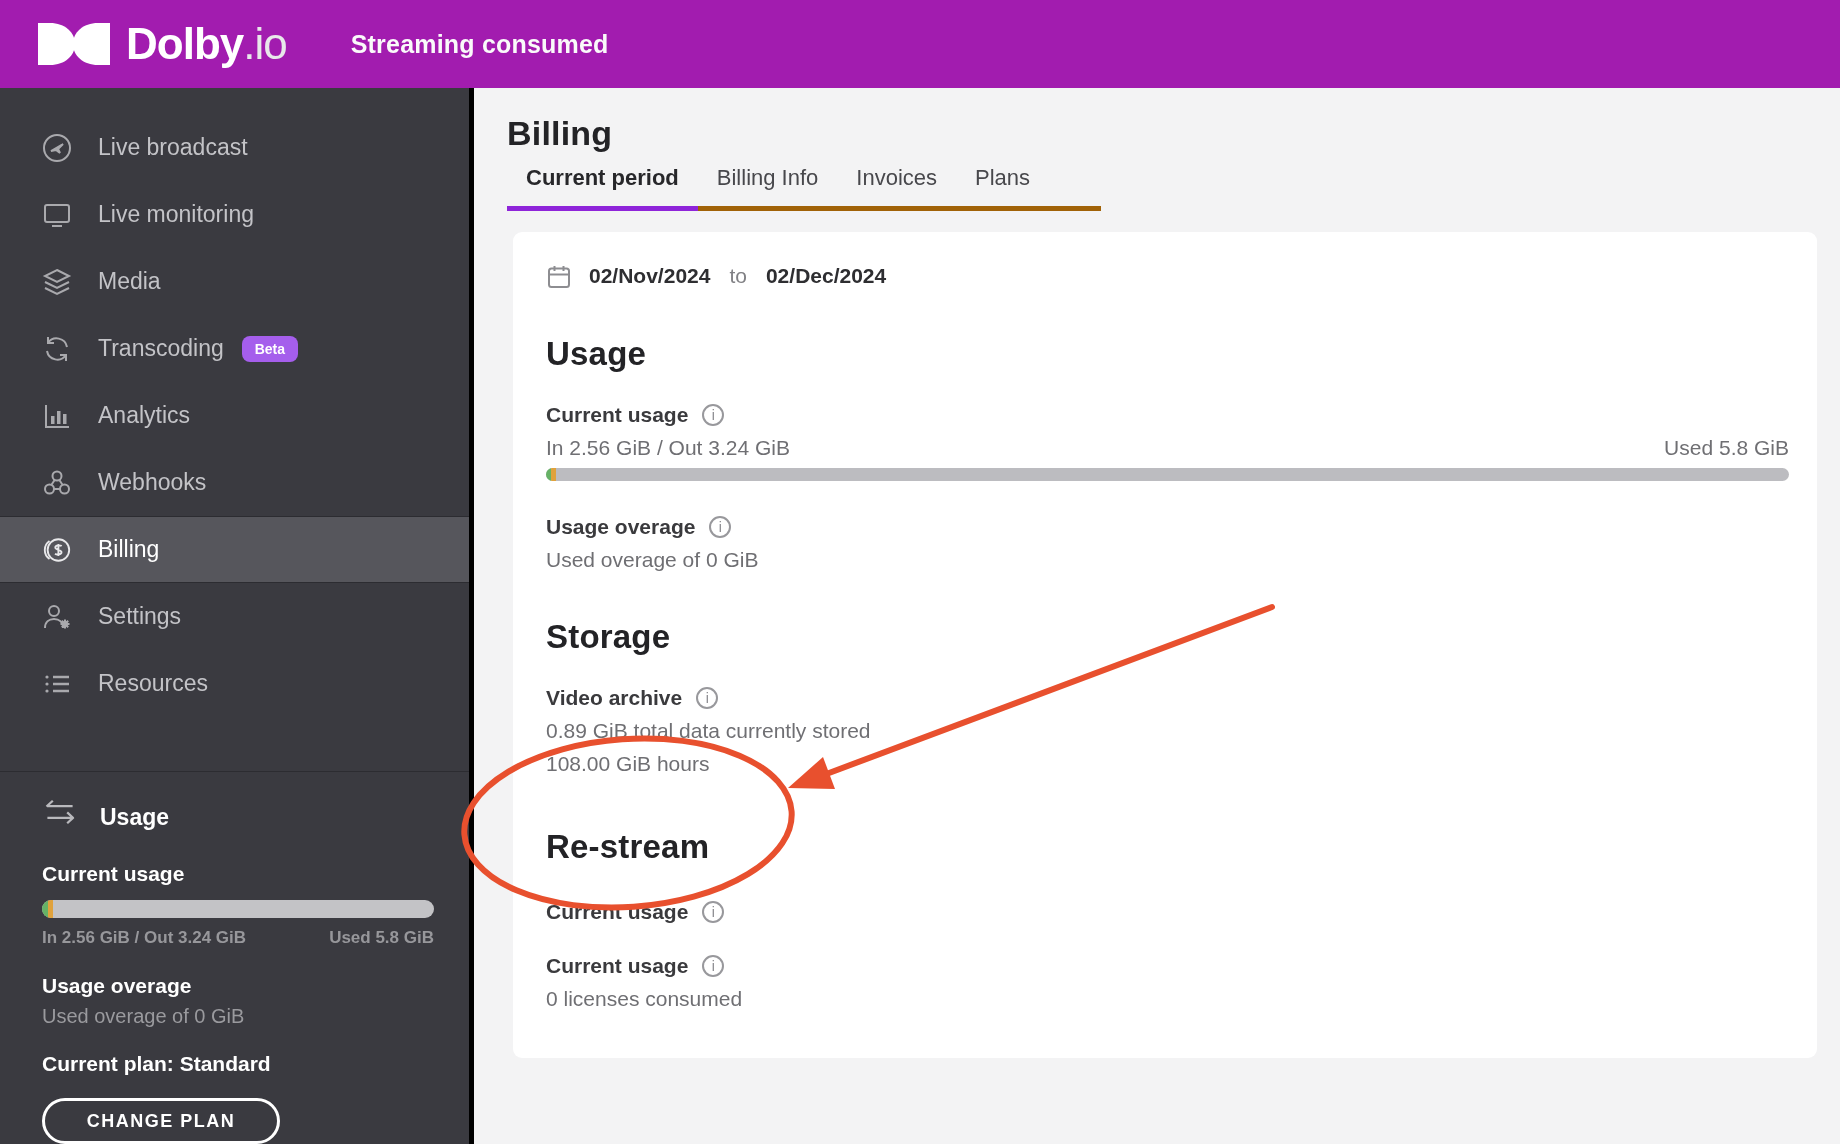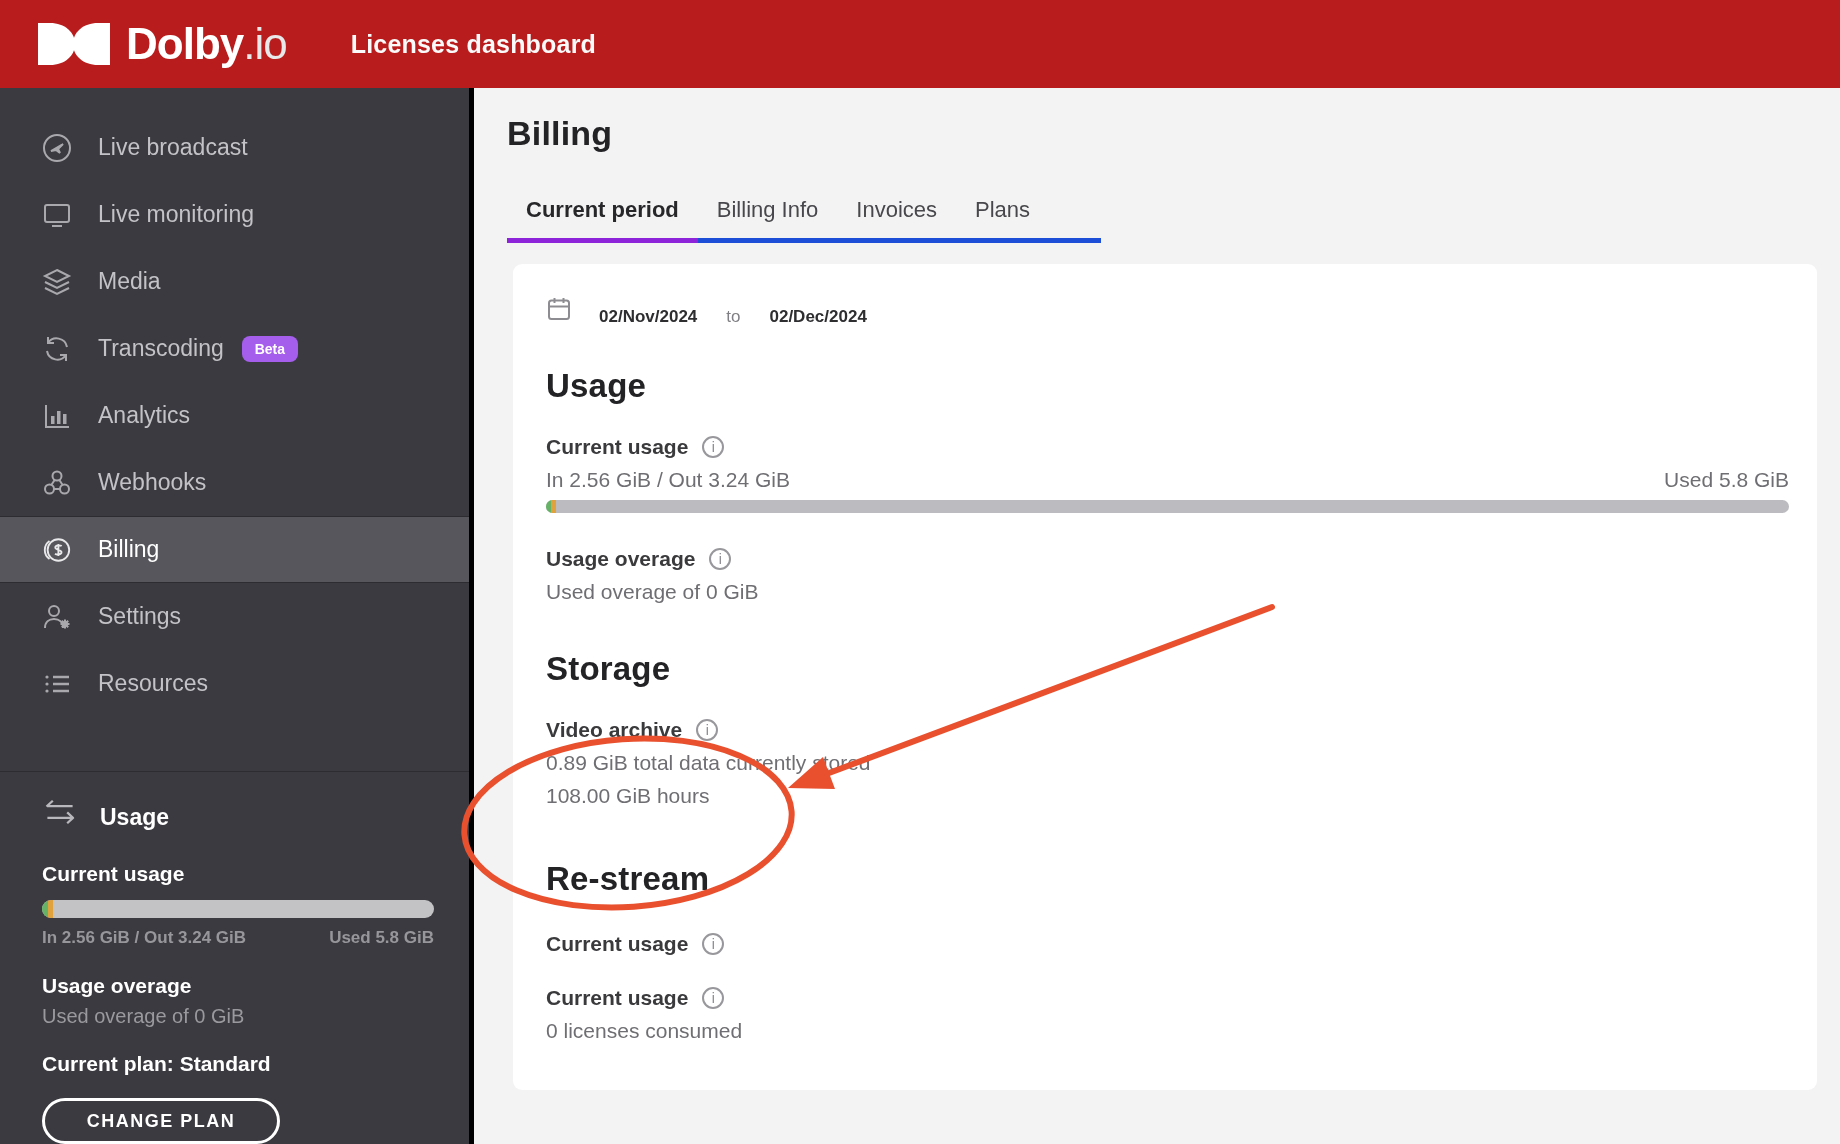--- a/index.html
+++ b/index.html
@@ -5,21 +5,21 @@
   * { margin:0; padding:0; box-sizing:border-box; }
   html,body { width:1840px; height:1144px; overflow:hidden; }
   body {
     font-family:"Liberation Sans", sans-serif;
     background:#f3f3f4;
     position:relative;
   }
 
   
   .app-header {
-    height:88px; background:#b91c1c; display:flex; align-items:center;
+    height:88px; background:#a21caf; display:flex; align-items:center;
     padding-left:36px; color:#fff;
   }
   .logo-wrap { display:flex; align-items:center; gap:14px; }
   .logo-mark { display:flex; align-items:center; }
   .logo-text { font-size:44px; font-weight:700; letter-spacing:-1px; color:#fff; }
   .logo-text .io { font-weight:400; color:#e8e8ea; }
   .header-subtitle { font-size:25px; font-weight:700; margin-left:64px; color:#fafafa; letter-spacing:0.2px; }
 
   
   .content-row { display:flex; height:1056px; }
@@ -66,34 +66,34 @@
   .change-plan-btn {
     margin-top:22px; width:238px; height:46px; border:3px solid #fff; border-radius:23px;
     background:transparent; color:#fff; font-family:"Liberation Sans",sans-serif;
     font-size:18px; font-weight:700; letter-spacing:1.5px; cursor:pointer;
     display:flex; align-items:center; justify-content:center;
   }
 
   
   .main { flex:1; padding:26px 0 0 33px; }
   .page-title { font-size:34px; font-weight:700; color:#232326; letter-spacing:0.2px; }
-  .tabs { display:inline-flex; margin-top:36px; border-bottom:5px solid #1d4ed8; padding-right:52px; }
+  .tabs { display:inline-flex; margin-top:4px; border-bottom:5px solid #a16207; padding-right:52px; }
   .tab {
     font-size:22px; color:#48484c; padding:8px 19px 15px 19px; cursor:pointer; position:relative;
   }
   .tab.active { font-weight:700; color:#27272a; }
   .tab.active::after {
     content:""; position:absolute; left:0; right:0; bottom:-5px; height:5px; background:#8e24d9;
   }
 
   .card {
     background:#fff; border-radius:9px; margin-top:21px; margin-left:6px;
     width:1304px; min-height:826px; padding:32px 28px 40px 33px;
   }
-  .period-row { display:flex; align-items:flex-end; gap:27px; font-size:17px; color:#2e2e31; font-weight:600; }
+  .period-row { display:flex; align-items:flex-start; gap:17px; font-size:21px; color:#2e2e31; font-weight:600; }
   .period-row .joiner { color:#808084; font-weight:400; padding:0 2px; }
   .period-row svg { stroke:#8d8d91; fill:none; }
 
   .section-title { font-size:33px; font-weight:600; color:#232326; letter-spacing:0.2px; }
   .label-row { display:flex; align-items:center; gap:14px; font-size:21px; font-weight:600; color:#3a3a3d; }
   .muted { font-size:21px; color:#6f6f73; margin-top:9px; }
   .info-icon {
     width:22px; height:22px; border:2px solid #98989c; border-radius:50%;
     color:#8a8a8e; font-size:14px; display:inline-flex; align-items:center; justify-content:center;
     cursor:pointer; flex-shrink:0; font-weight:400;
@@ -122,21 +122,21 @@
 <div class="app-header">
   <div class="logo-wrap">
     <span class="logo-mark">
       <svg width="76" height="46" viewBox="0 0 76 46">
         <path d="M2 2 h12 c15 0 25 9.4 25 21 s-10 21 -25 21 h-12 z" fill="#ffffff"></path>
         <path d="M74 2 h-12 c-15 0 -25 9.4 -25 21 s10 21 25 21 h12 z" fill="#ffffff"></path>
       </svg>
     </span>
     <span class="logo-text"><span>Dolby</span><span class="io">.io</span></span>
   </div>
-  <div class="header-subtitle">Licenses dashboard</div>
+  <div class="header-subtitle">Streaming consumed</div>
 </div>
 
 <div class="content-row">
 
   <div class="sidebar">
     <div class="nav">
 
       <div class="nav-item">
         <span class="icon">
           <svg width="30" height="30" viewBox="0 0 30 30" stroke-width="2">

